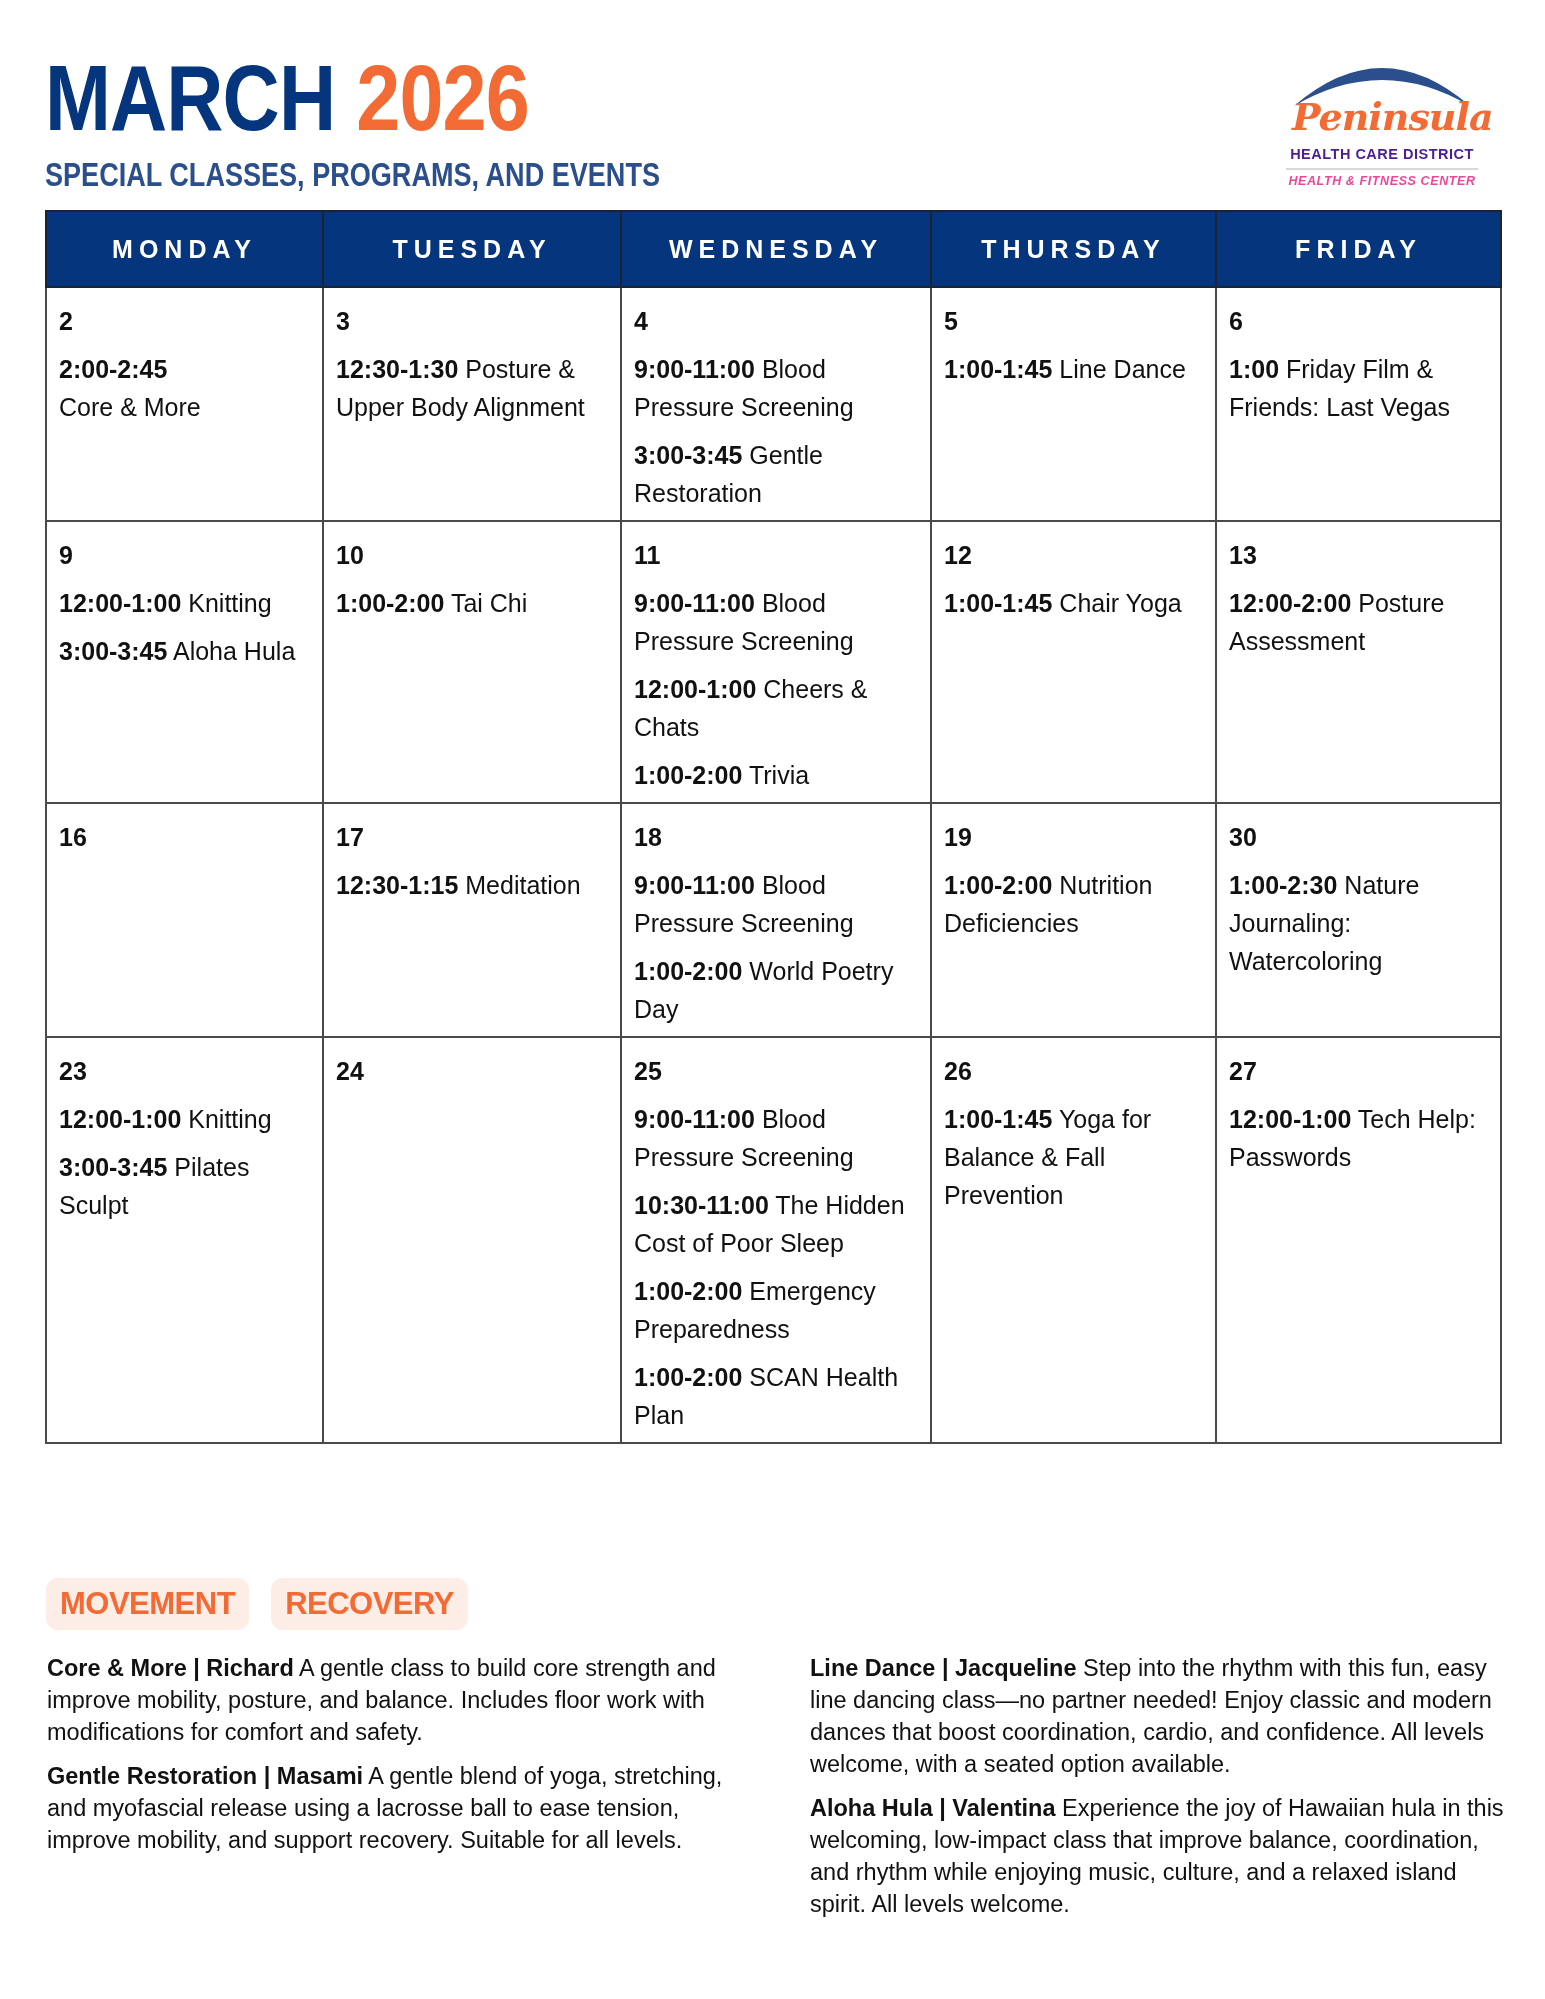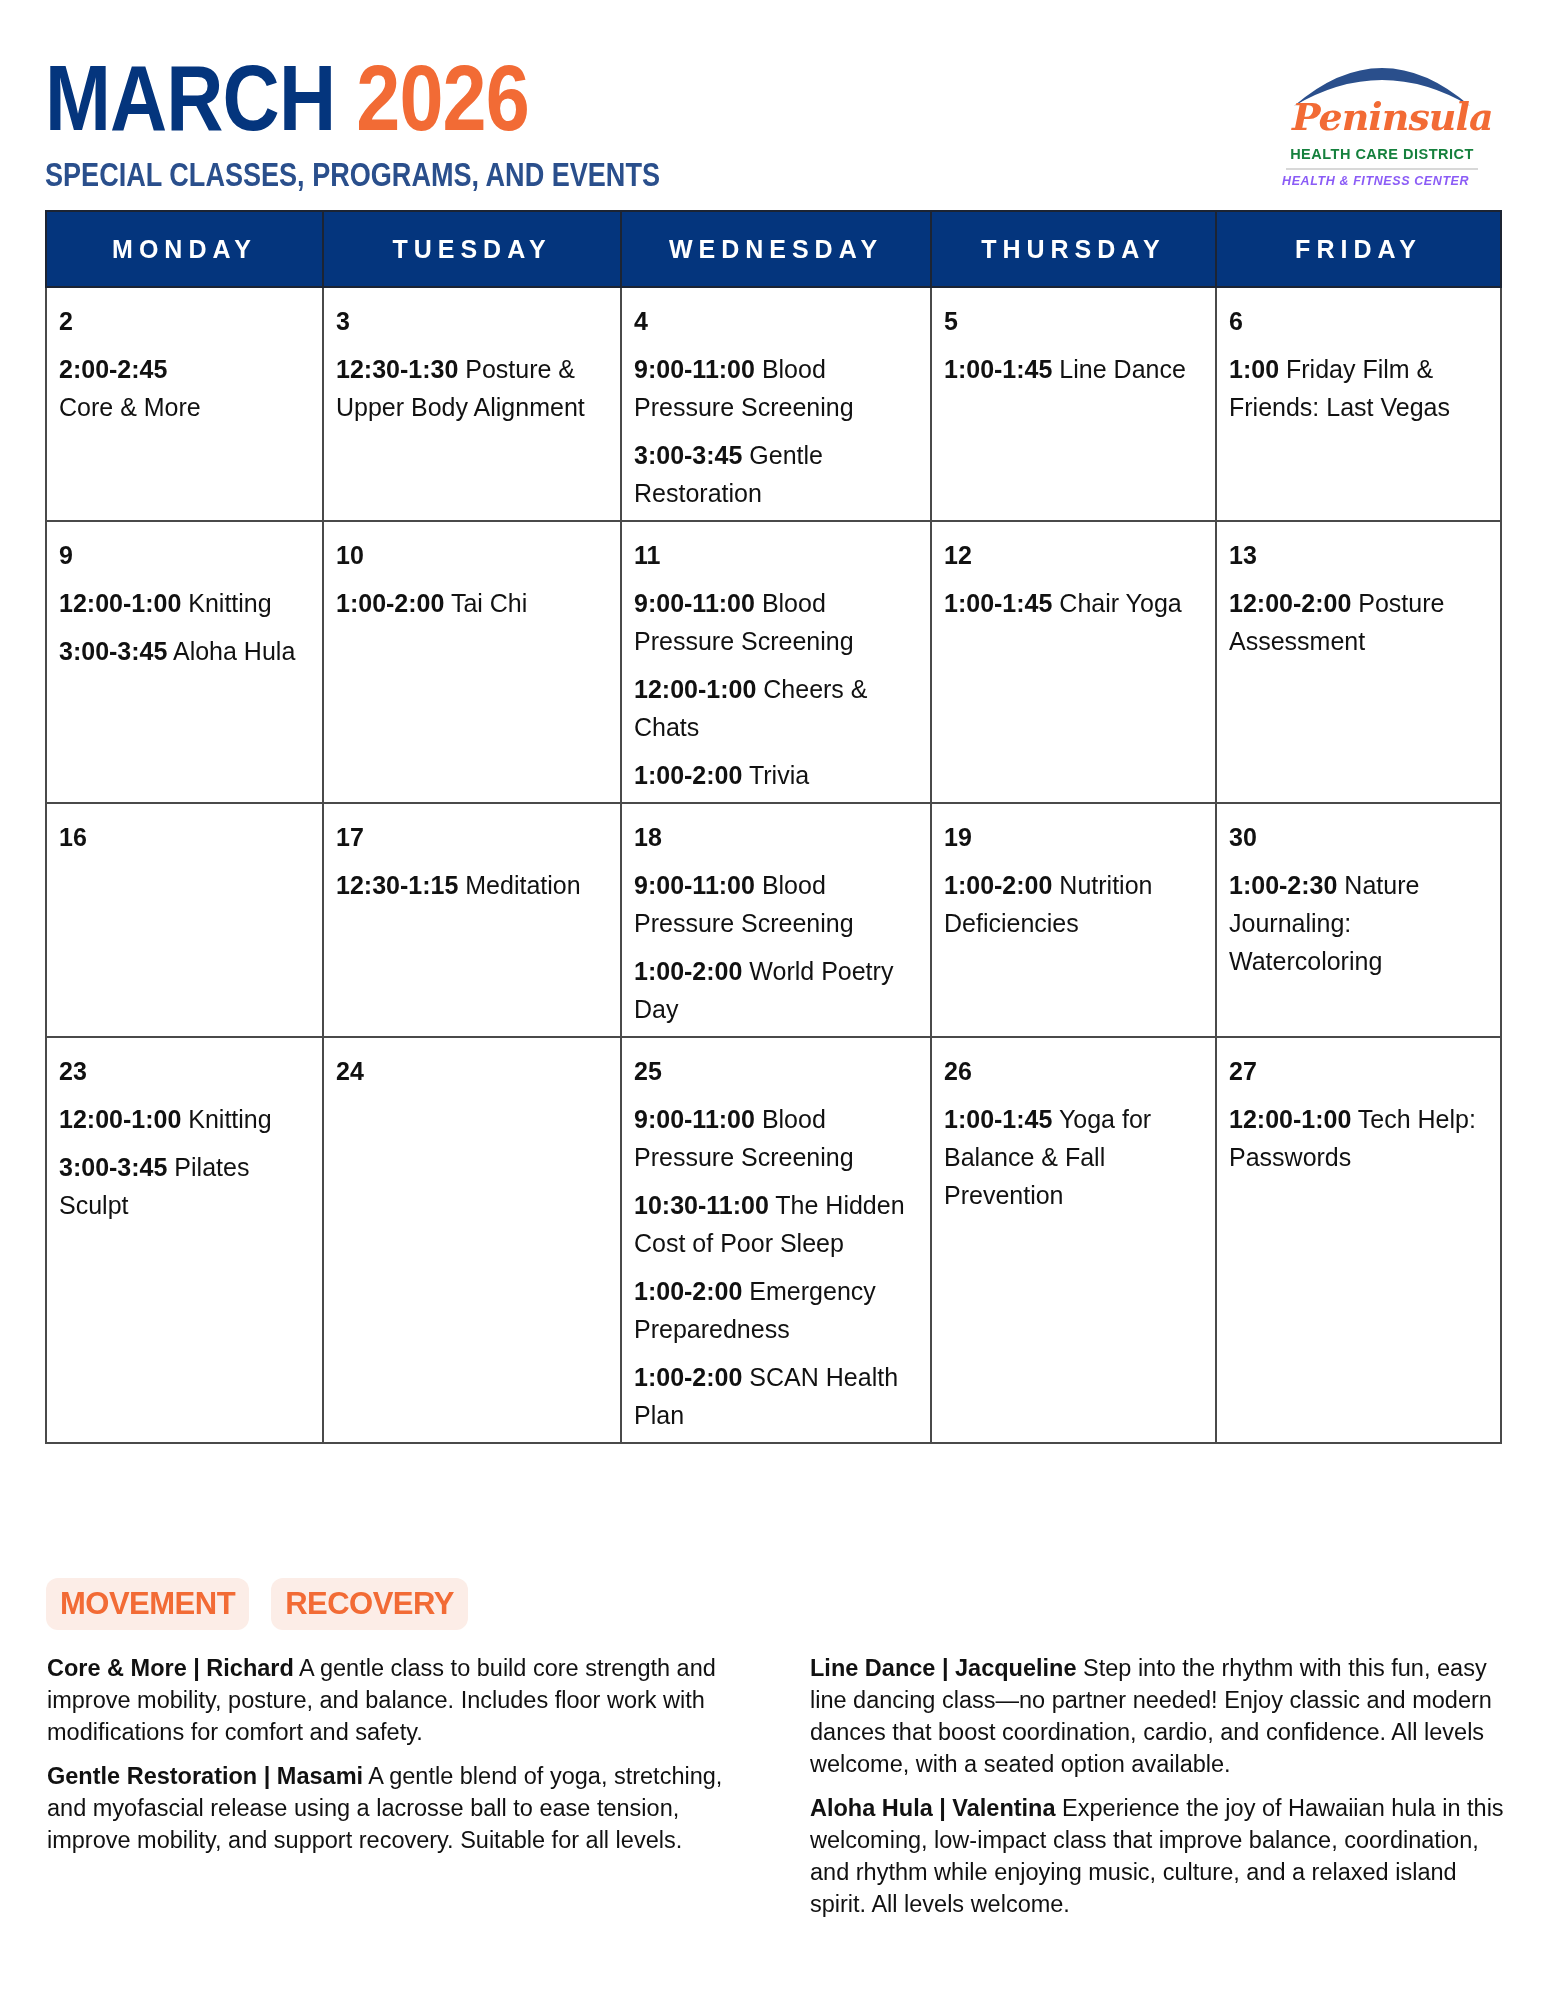--- a/index.html
+++ b/index.html
@@ -10,24 +10,24 @@
   #title .month { color:#04357D; }
   #title .year { color:#F26B35; }
   #subtitle { position:absolute; left:45px; top:156px; font-size:33px; font-weight:bold; color:#2A4F8C;
               transform:scaleX(0.82); transform-origin:left top; white-space:nowrap; }
   #logo { position:absolute; left:1282px; top:48px; width:200px; height:150px; }
   #logo .arc { position:absolute; left:8px; top:0; width:184px; height:80px; }
   #logo .script { position:absolute; left:10px; top:46px; width:184px; text-align:center;
                   font-family:"DejaVu Serif", serif; font-style:italic; font-weight:bold; font-size:38px; color:#F26B35;
                   letter-spacing:-1px; }
   #logo .district { position:absolute; left:0; top:98px; width:200px; text-align:center;
-                    font-size:14.5px; font-weight:bold; color:#15803d; letter-spacing:0.5px; }
+                    font-size:14.5px; font-weight:bold; color:#4c1d95; letter-spacing:0.5px; }
   #logo .rule { position:absolute; left:4px; top:120px; width:192px; height:2px; background:#d8d8d8; }
-  #logo .center { position:absolute; left:0; top:126px; width:200px; text-align:left;
-                  font-size:12.5px; font-weight:bold; font-style:italic; color:#8b5cf6; letter-spacing:0.6px; }
+  #logo .center { position:absolute; left:0; top:126px; width:200px; text-align:center;
+                  font-size:12.5px; font-weight:bold; font-style:italic; color:#ec4899; letter-spacing:0.6px; }
 
   #calendar { position:absolute; left:45px; top:210px; width:1455px; border-collapse:collapse;
               table-layout:fixed; }
   #calendar th { background:#04357D; color:#fff; height:72px; font-size:25px; font-weight:bold;
                  letter-spacing:6px; border:2px solid #1c2433; text-align:center; vertical-align:middle; }
   #calendar td { border:2px solid #4a4a4a; vertical-align:top; padding:14px 12px 8px 12px;
                  font-size:25px; line-height:38px; color:#111; }
   .daynum { font-weight:bold; display:block; }
   .ev { display:block;margin-top:10px; }
   .ev b { font-weight:bold; }

